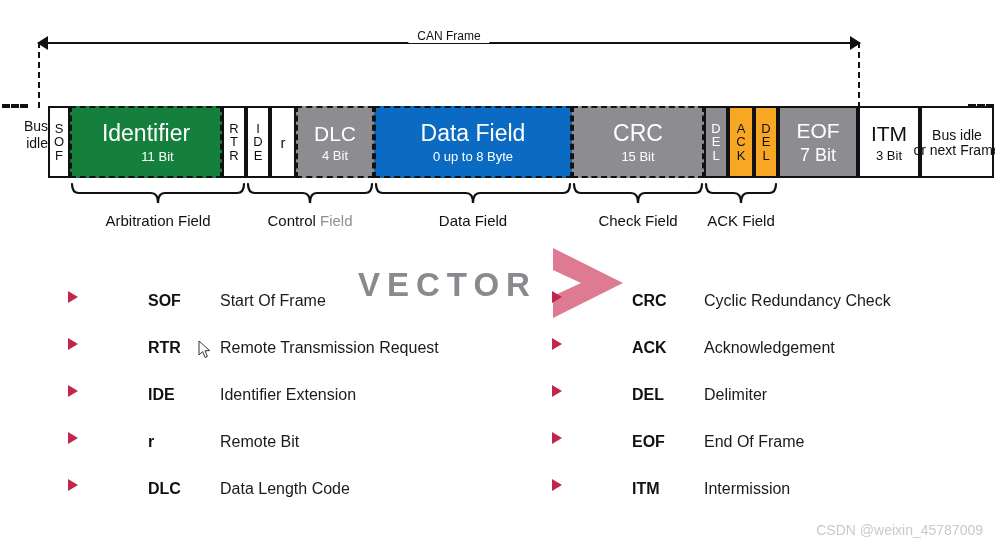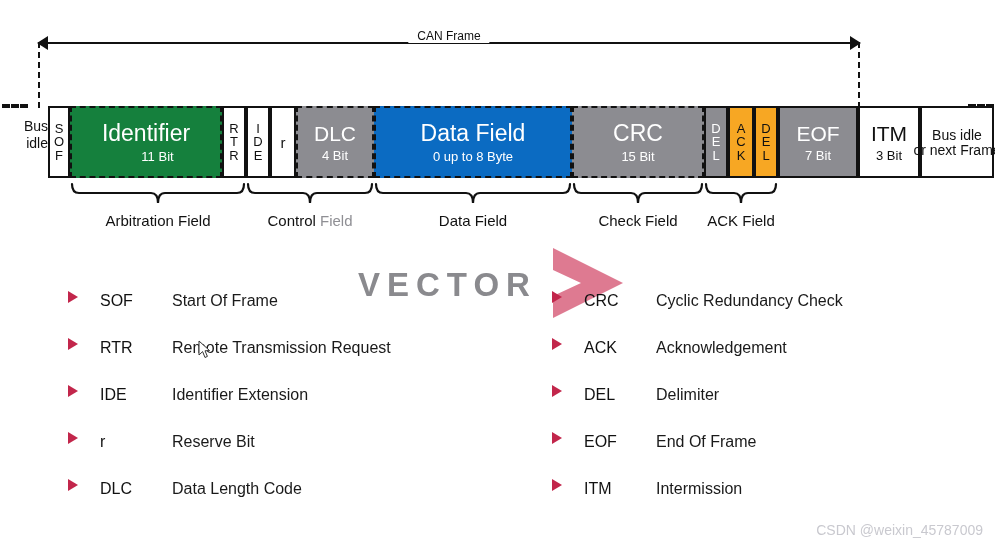--- a/index.html
+++ b/index.html
@@ -64,21 +64,21 @@
   .vector .chev{margin-left:12px;}
 
   
   .legend{position:absolute;top:292px;width:995px;height:222px;}
   .lcol{position:absolute;top:0;}
   .lcol.left{left:68px;}
   .lcol.right{left:552px;}
   .lrow{display:flex;align-items:baseline;height:47px;}
   .bullet{width:0;height:0;border-top:6px solid transparent;border-bottom:6px solid transparent;
           border-left:10px solid #C2264B;margin-right:22px;position:relative;top:-3px;flex:0 0 auto;}
-  .abbr{font-weight:normal;font-size:16px;color:#111;width:72px;flex:0 0 auto;}
+  .abbr{font-weight:bold;font-size:16px;color:#111;width:72px;flex:0 0 auto;margin-left:48px;}
   .desc{font-size:16px;color:#1a1a1a;white-space:nowrap;}
 
   .cursor{position:absolute;left:198px;top:340px;}
   .watermark{position:absolute;right:12px;bottom:6px;font-size:14px;color:#c9c9cf;}
 </style>
 </head>
 <body>
 
 <div class="stage">
 
@@ -155,21 +155,21 @@
       </div>
       <div class="seg c-orange" style="left: 754px; width: 24px;">
         <div class="vstack">
           <span>D</span>
           <span>E</span>
           <span>L</span>
         </div>
       </div>
       <div class="seg c-gray-solid" style="left: 778px; width: 80px;">
         <div class="t1" style="font-size: 21px;">EOF</div>
-        <div class="t2" style="font-size: 13px;">7 Bit</div>
+        <div class="t2" style="font-size: 18px;">7 Bit</div>
       </div>
       <div class="seg cell" style="left: 858px; width: 62px;">
         <div class="t1" style="font-size: 21px;">ITM</div>
         <div class="t2" style="font-size: 13px;">3 Bit</div>
       </div>
       <div class="seg cell" style="left: 920px; width: 74px;">
         <div class="t1" style="font-size: 14px;">Bus idle</div>
         <div class="t2" style="font-size: 14px; margin-top: 1px;">or next Frame</div>
       </div>
     </div>
@@ -229,21 +229,21 @@
           <span class="desc">Remote Transmission Request</span>
         </div>
         <div class="lrow">
           <span class="bullet"></span>
           <span class="abbr">IDE</span>
           <span class="desc">Identifier Extension</span>
         </div>
         <div class="lrow">
           <span class="bullet"></span>
           <span class="abbr">r</span>
-          <span class="desc">Reserve Bit</span>
+          <span class="desc">Remote Bit</span>
         </div>
         <div class="lrow">
           <span class="bullet"></span>
           <span class="abbr">DLC</span>
           <span class="desc">Data Length Code</span>
         </div>
       </div>
     <div class="lcol right" id="legend-right">
         <div class="lrow">
           <span class="bullet"></span>

